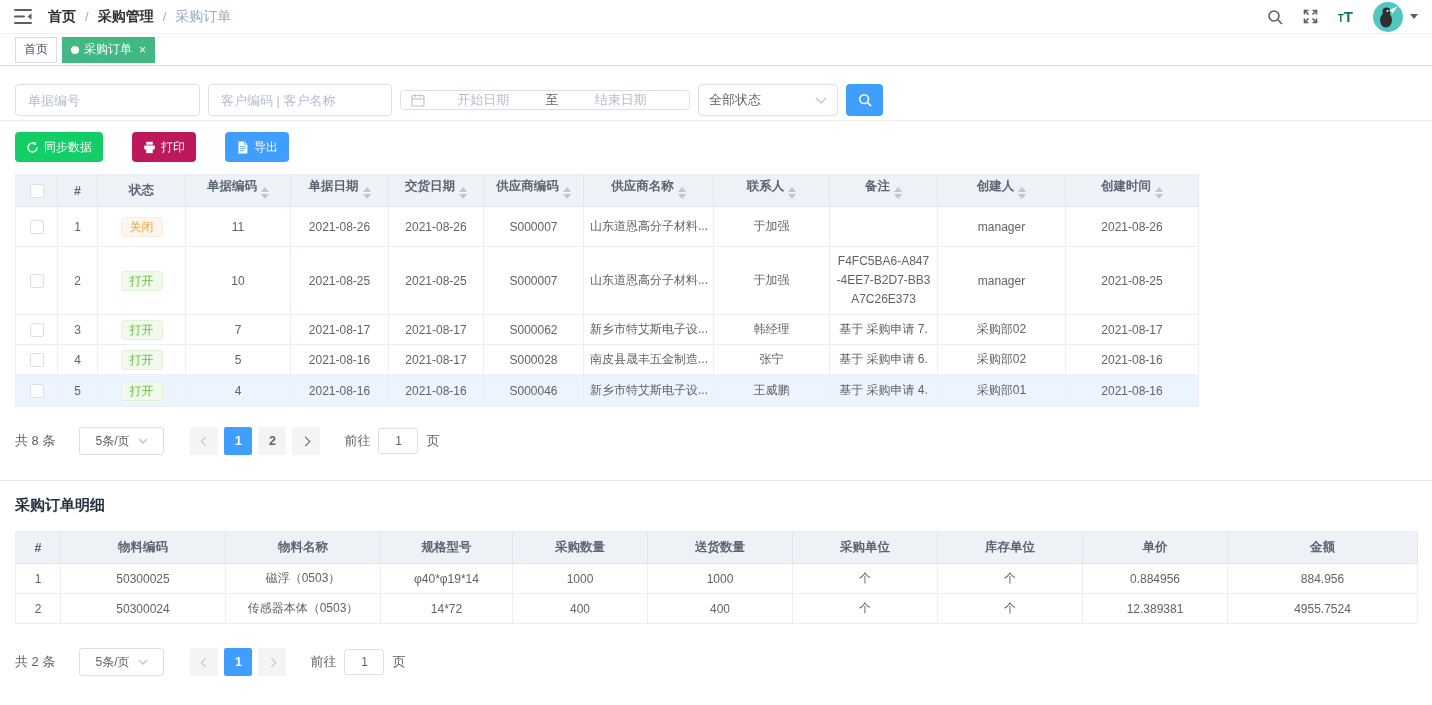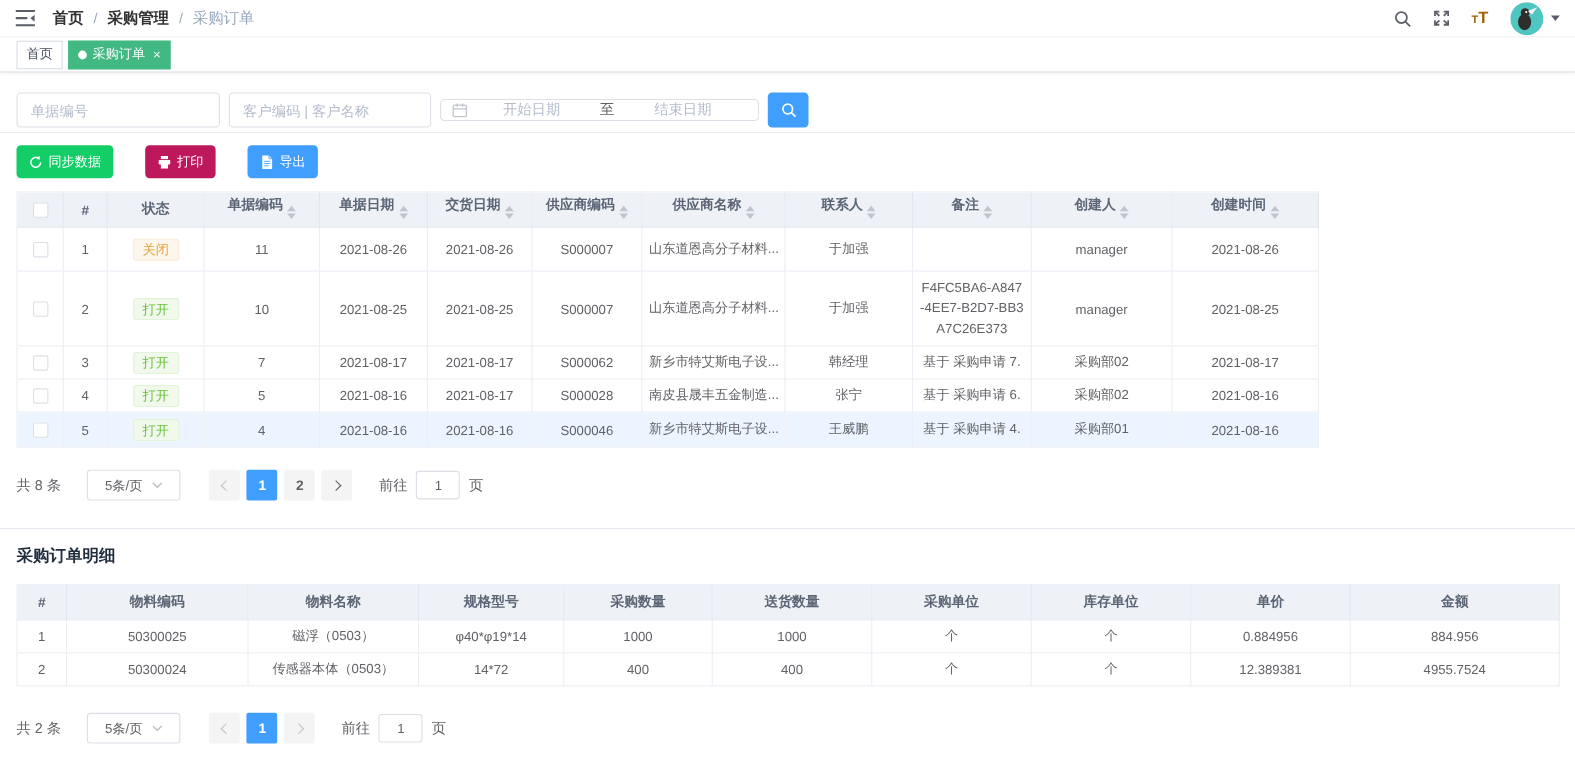--- a/index.html
+++ b/index.html
@@ -8,21 +8,21 @@
 
   
   .navbar{height:34px;display:flex;align-items:center;padding:0 14px;border-bottom:1px solid #f1f3f6}
   .hamburger{margin-right:16px;display:flex;align-items:center;cursor:pointer}
   .breadcrumb{display:flex;align-items:center;gap:9px;font-size:14px}
   .crumb{color:#303133;font-weight:700;cursor:pointer}
   .crumb.last{color:#97a8be;font-weight:400;cursor:default}
   .crumb-sep{color:#97a8be;font-size:13px}
   .navbar-right{margin-left:auto;display:flex;align-items:center;gap:20px}
   .nav-icon{display:flex;align-items:center;cursor:pointer}
-  .size-icon{color:#a16207;font-weight:700;cursor:pointer;line-height:1}
+  .size-icon{color:#0f766e;font-weight:700;cursor:pointer;line-height:1}
   .size-icon .t-small{font-size:10px}
   .size-icon .t-big{font-size:15px}
   .avatar-wrap{display:flex;align-items:center;gap:7px;cursor:pointer}
   .caret-down{width:0;height:0;border:4px solid transparent;border-top:5px solid #5a5e66;margin-top:4px}
 
   
   .tags-bar{height:32px;display:flex;align-items:center;gap:5px;padding-left:15px;border-bottom:1px solid #d8dce5;box-shadow:0 1px 3px rgba(0,0,0,.04)}
   .tag-item{height:26px;display:inline-flex;align-items:center;gap:5px;padding:0 8px;border:1px solid #d8dce5;background:#fff;color:#495060;font-size:12px;cursor:pointer}
   .tag-item.active{background:#42b983;border-color:#42b983;color:#fff}
   .tag-dot{width:8px;height:8px;border-radius:50%;background:#fff;display:inline-block}
@@ -153,20 +153,26 @@
     <svg width="14" height="14" viewBox="0 0 14 14" fill="none" stroke="#c0c4cc" stroke-width="1.2">
         <rect x="1" y="2.5" width="12" height="10.5" rx="1"></rect>
         <line x1="1" y1="6" x2="13" y2="6"></line>
         <line x1="4.5" y1="1" x2="4.5" y2="4"></line>
         <line x1="9.5" y1="1" x2="9.5" y2="4"></line>
       </svg>
     <span class="ph">开始日期</span>
     <span class="sep">至</span>
     <span class="ph">结束日期</span>
   </div>
+  <div class="select">
+    <span>全部状态</span>
+    <svg width="12" height="7" viewBox="0 0 12 7" fill="none" stroke="#c0c4cc" stroke-width="1.4">
+        <path d="M1 1 L6 6 L11 1"></path>
+      </svg>
+  </div>
   <button class="search-btn">
     <svg width="14" height="14" viewBox="0 0 16 16" fill="none" stroke="#fff" stroke-width="1.8">
         <circle cx="7" cy="7" r="5"></circle>
         <line x1="10.8" y1="10.8" x2="15" y2="15"></line>
       </svg>
   </button>
 </div>
 
 <div class="toolbar">
   <button class="btn btn-sync">

